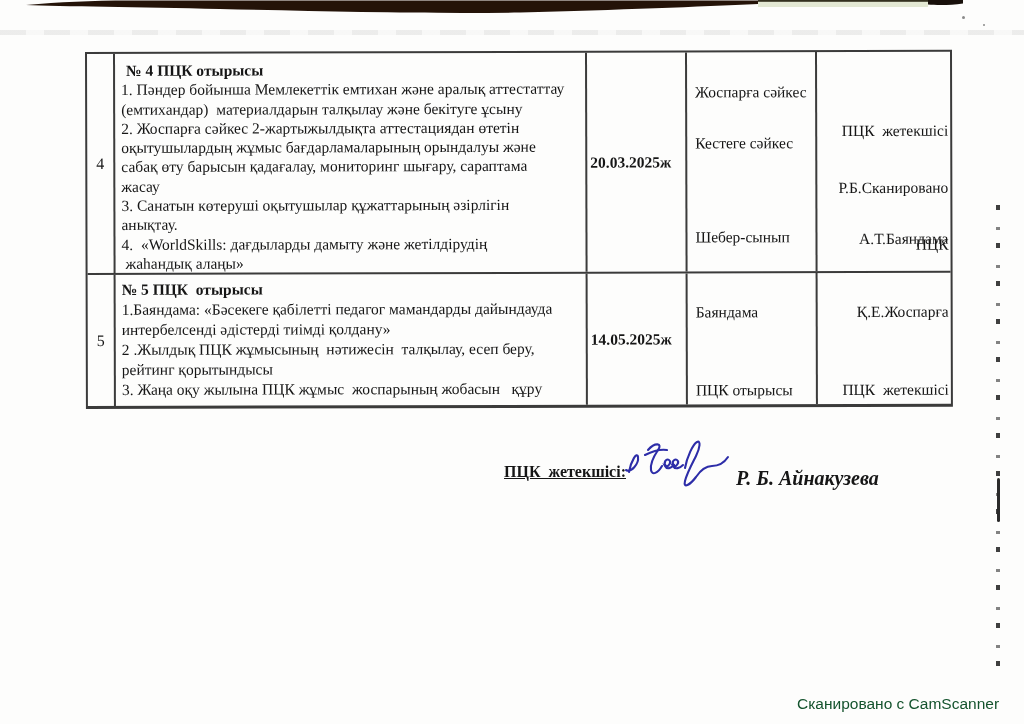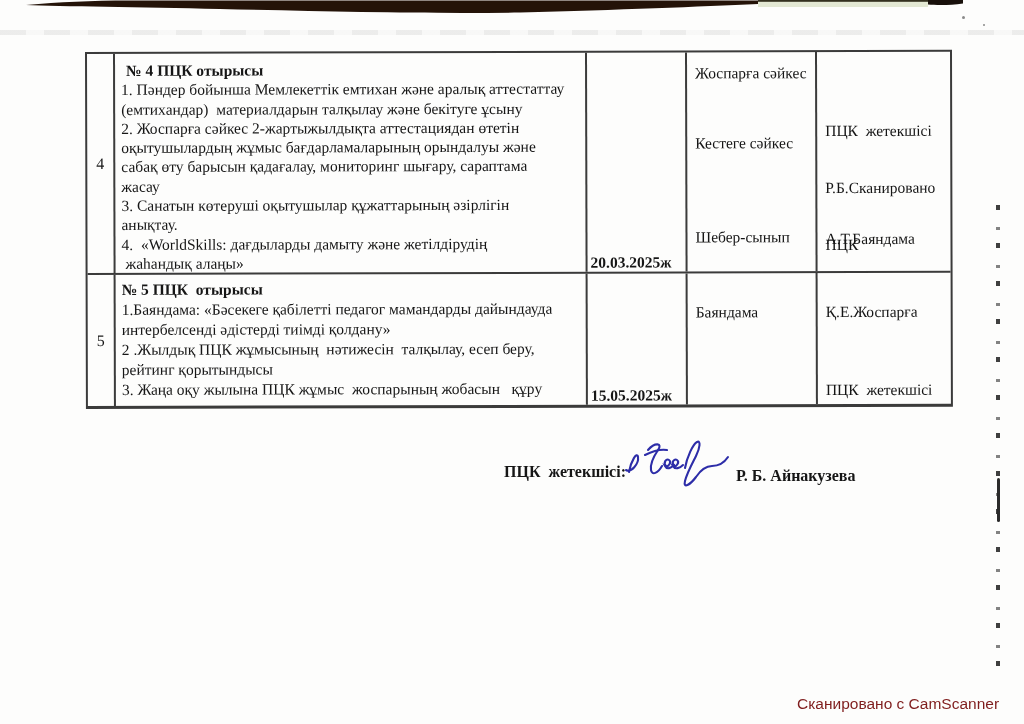--- a/index.html
+++ b/index.html
@@ -37,39 +37,39 @@
     background:#fdfdfc;
   }
   .trow{display:grid;grid-template-columns:28px 472px 100px 130px 133px;}
   .trow.r4{height:219px;border-bottom:2px solid #3b3b3b;}
   .trow.r5{height:131px;}
   .cell{
     position:relative;box-sizing:border-box;
     border-right:2px solid #3b3b3b;overflow:hidden;
     font-size:15.5px;
   }
-  .cell:last-child{border-right:none;}
+  .cell:last-child{border-right:none;text-align:right;}
   .c-num{display:flex;align-items:center;justify-content:center;font-size:16px;}
   .c-content{padding:7px 6px 0 6px;}
   .r4 .c-content{line-height:19.3px;}
   .r5 .c-content{padding-top:5px;line-height:20px;}
   .row-title{font-weight:bold;white-space:pre;}
   .r4 .row-title{margin-left:5px;}
   .agenda-line{white-space:pre;}
-  .c-date{display:flex;align-items:flex-end;padding-left:3px;font-weight:bold;}
+  .c-date{display:flex;align-items:center;padding-left:3px;font-weight:bold;}
   .pos{position:absolute;left:8px;right:2px;line-height:19px;white-space:pre-wrap;}
   
-  .sig-label{position:absolute;left:504px;top:463px;font-weight:bold;font-size:16px;white-space:pre;}
-  .sig-name{position:absolute;left:736px;top:467px;font-weight:bold;font-size:16px;white-space:pre;}
+  .sig-label{position:absolute;left:504px;top:463px;font-weight:bold;font-size:16px;white-space:pre;text-decoration:underline;}
+  .sig-name{position:absolute;left:736px;top:467px;font-weight:bold;font-size:20px;white-space:pre;font-style:italic;}
   .sig-svg{position:absolute;left:620px;top:435px;}
   
   .camscanner{
     position:absolute;left:797px;top:695px;
     font-family:"Liberation Sans", sans-serif;
-    font-size:15.5px;color:#7f1d1d;white-space:pre;
+    font-size:15.5px;color:#14532d;white-space:pre;
   }
 </style>
 </head>
 <body>
 
 <div class="top-strip">
   <svg width="1024" height="20" viewBox="0 0 1024 20">
     <path d="M26,5 C60,2 90,0.5 130,0.5 L758,0.5 L758,4 C700,6.5 620,10 520,12.5 C430,14 330,11.5 220,9 C140,7 60,6.5 26,5 Z" fill="#241308"></path>
     <rect x="758" y="0" width="170" height="7" fill="#e3e8d3"></rect>
     <rect x="758" y="0" width="170" height="1.8" fill="#33301f"></rect>
@@ -98,21 +98,21 @@
       <div class="agenda-line">жасау</div>
       <div class="agenda-line">3. Санатын көтеруші оқытушылар құжаттарының әзірлігін</div>
       <div class="agenda-line">анықтау.</div>
       <div class="agenda-line">4.  «WorldSkills: дағдыларды дамыту және жетілдірудің</div>
       <div class="agenda-line"> жаһандық алаңы»</div>
     </div>
     <div class="cell c-date">
       <span>20.03.2025ж</span>
     </div>
     <div class="cell c-form">
-      <div class="pos" style="top:11px">Жоспарға сәйкес</div>
+      <div class="pos" style="top:30px">Жоспарға сәйкес</div>
       <div class="pos" style="top:81px">Кестеге сәйкес</div>
       <div class="pos" style="top:175px">Шебер-сынып</div>
     </div>
     <div class="cell c-resp">
       <div class="pos" style="top:31px">
         <div>ПЦК  жетекшісі</div>
         <div>Р.Б.Сканировано</div>
         <div>ПЦК</div>
         
       </div>
@@ -126,24 +126,28 @@
     </div>
     <div class="cell c-content">
       <div class="row-title">№ 5 ПЦК  отырысы</div>
       <div class="agenda-line">1.Баяндама: «Бәсекеге қабілетті педагог мамандарды дайындауда</div>
       <div class="agenda-line">интербелсенді әдістерді тиімді қолдану»</div>
       <div class="agenda-line">2 .Жылдық ПЦК жұмысының  нәтижесін  талқылау, есеп беру,</div>
       <div class="agenda-line">рейтинг қорытындысы</div>
       <div class="agenda-line">3. Жаңа оқу жылына ПЦК жұмыс  жоспарының жобасын   құру</div>
     </div>
     <div class="cell c-date">
-      <span>15.05.2025ж</span>
+      <span>14.05.2025ж</span>
     </div>
     <div class="cell c-form">
       <div class="pos" style="top:29px">Баяндама</div>
+      <div class="pos" style="top:69px">
+        <div>ПЦК отырысы</div>
+        
+      </div>
     </div>
     <div class="cell c-resp">
       <div class="pos" style="top:29px">Қ.Е.Жоспарға</div>
       <div class="pos" style="top:69px">
         <div>ПЦК  жетекшісі</div>
         
       </div>
     </div>
   </div>
 </div>

